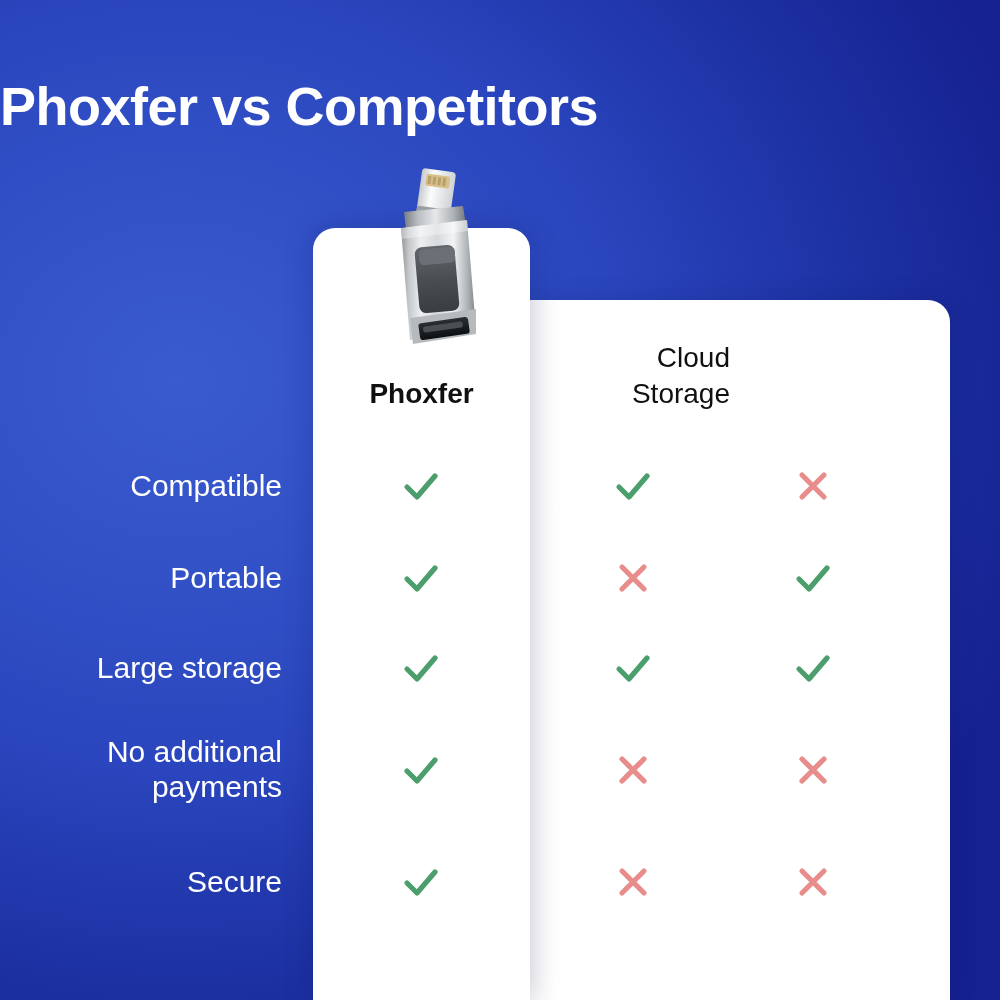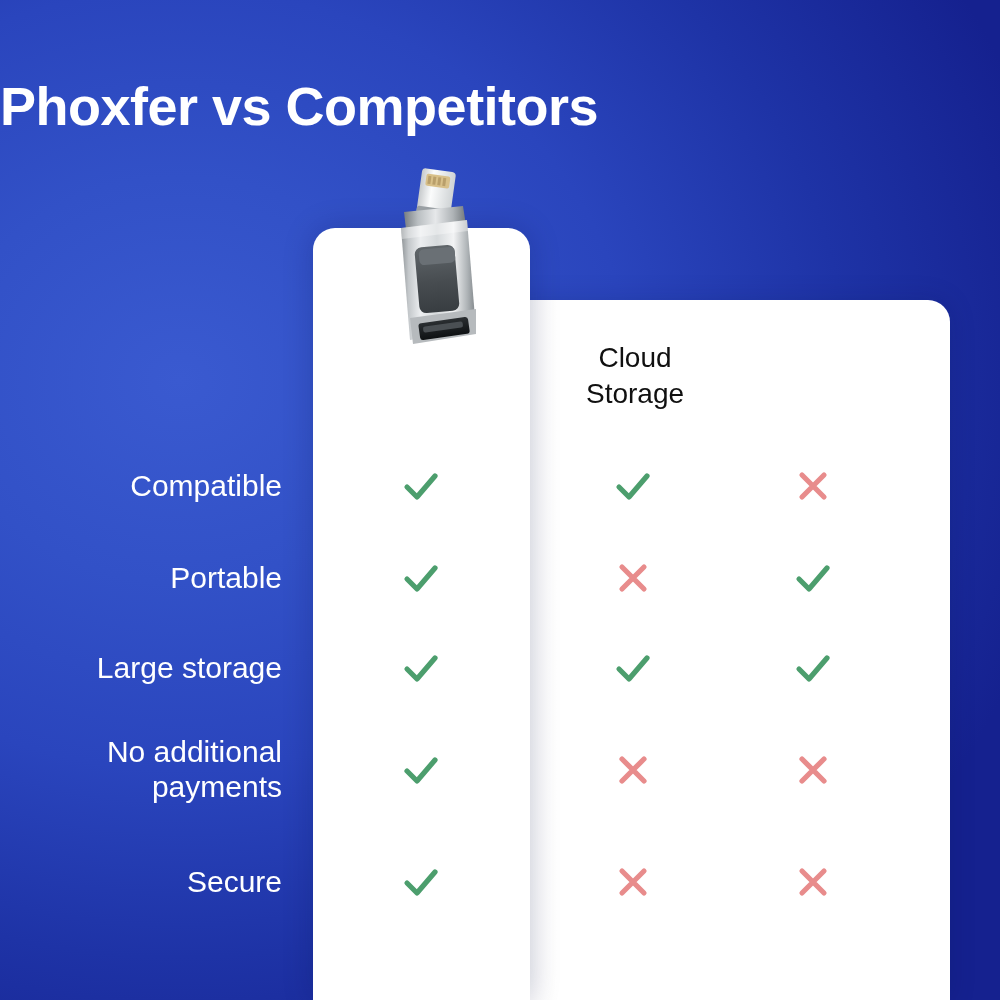--- a/index.html
+++ b/index.html
@@ -68,20 +68,21 @@
     font-size:28px;
     line-height:1.28;
   }
   #head-phoxfer {
     left:313px; width:217px; top:376px;
     font-weight:bold;
   }
   #head-cloud {
     left:540px; width:190px; top:340px;
     font-weight:normal;
+    text-align:right;
   }
   #head-hdd {
     left:725px; width:180px; top:362px;
     font-weight:normal;
   }
 
   
   .row {
     position:absolute;
     left:0; width:1000px;
@@ -170,20 +171,21 @@
         <rect x="40" y="78" width="40" height="66" rx="7" transform="rotate(-5 60 111)" fill="url(#sliderGrad)"></rect>
         <rect x="42" y="80" width="36" height="16" rx="5" transform="rotate(-5 60 88)" fill="#6a7075"></rect>
       </g>
 
       <path d="M33 150 L99 141 L99 166 L36 176 Z" fill="#b6babd"></path>
       <rect x="42" y="152" width="50" height="17" rx="3" transform="rotate(-8 67 160)" fill="url(#portGrad)"></rect>
       <rect x="46" y="156" width="40" height="6" rx="2" transform="rotate(-8 66 159)" fill="#4a4f53"></rect>
     </svg>
   </div>
 
+  <div class="col-head" id="head-phoxfer">Phoxfer</div>
   <div class="col-head" id="head-cloud" style="white-space:pre-line;">Cloud
 Storage</div>
 
   <div id="rows-container">
       <div class="row" style="top: 486px;">
         <div class="row-label">Compatible</div>
         <div class="mark" style="left: 421px;">
           <svg viewBox="0 0 44 44">
             <path d="M8 23 L18 33 L36 12" fill="none" stroke="#4c9e6d" stroke-width="5.2" stroke-linecap="round" stroke-linejoin="round"></path>
           </svg>

